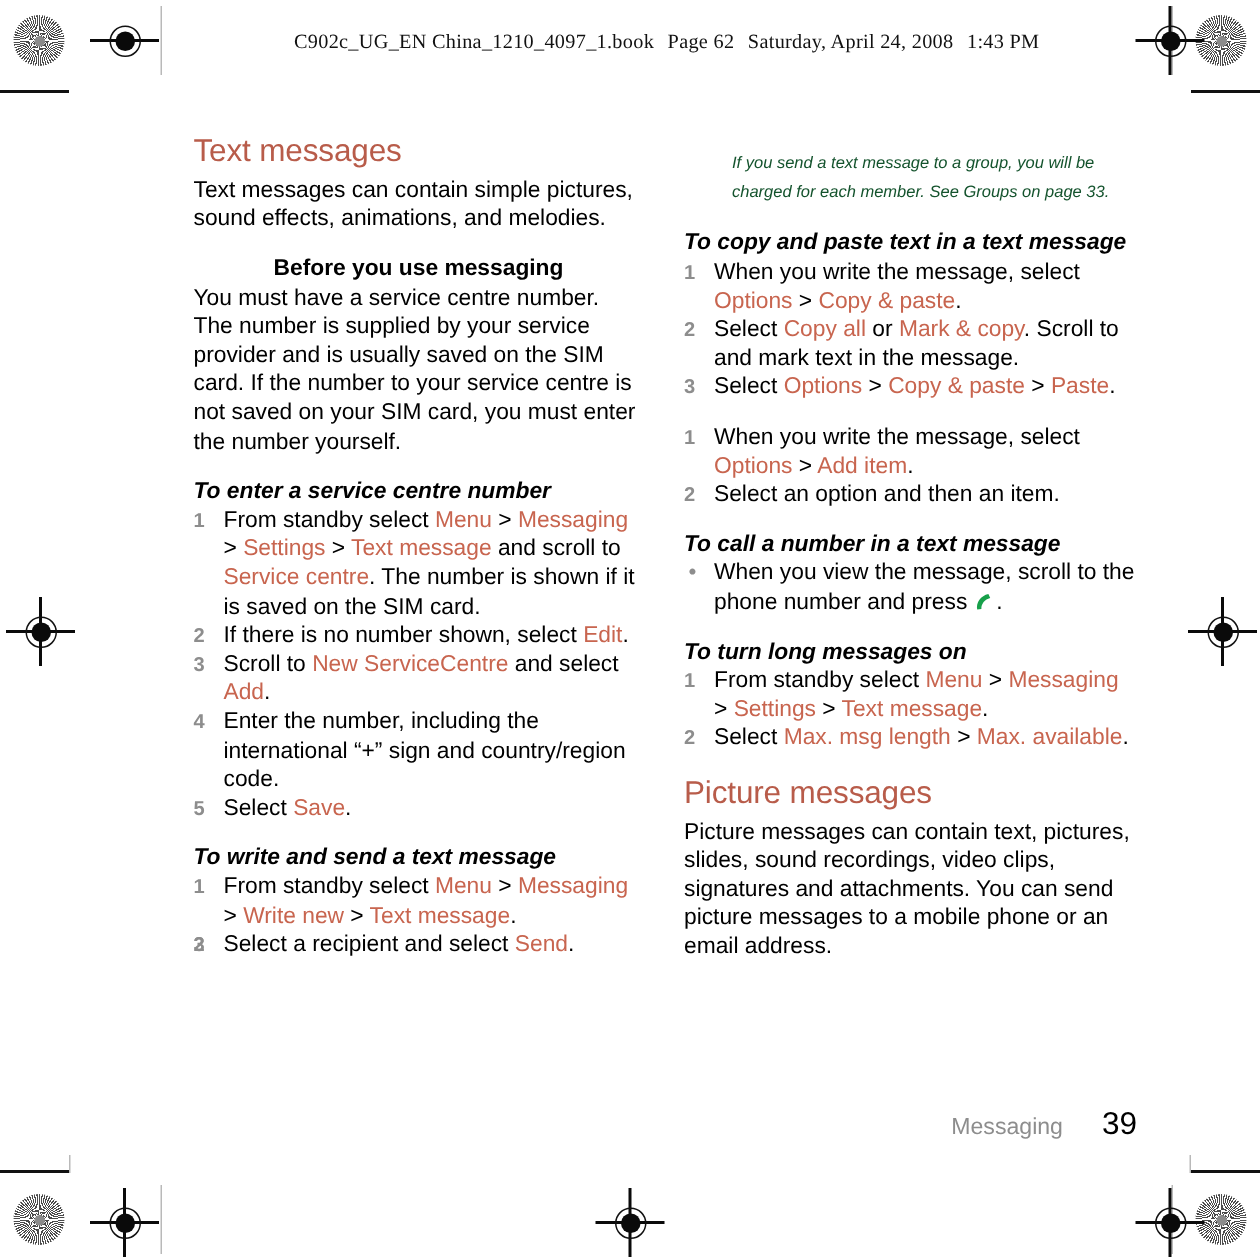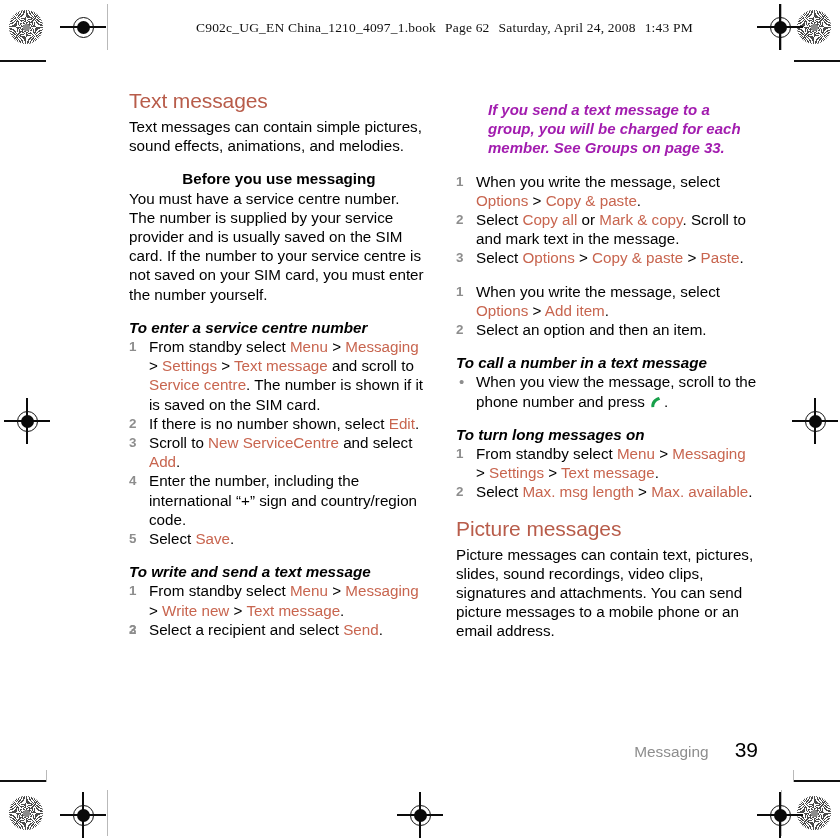--- a/index.html
+++ b/index.html
@@ -156,24 +156,24 @@
     font-size: 15px;
     color: #8d8d8d;
     line-height: 19.2px;
   }
 
   
   .note {
     position: relative;
     padding-left: 32px;
     font-style: italic;
-    font-weight: bold;
-    font-size: 15px;
-    line-height: 19.2px;
-    color: #a21caf;
+    font-weight: normal;
+    font-size: 11px;
+    line-height: 19.2px;
+    color: #14532d;
   }
   .note .excl {
     position: absolute;
     left: 2px;
     top: 0px;
     width: 14px;
     text-align: center;
   }
   .note .excl .bar {
     width: 7px; height: 12px;
@@ -306,20 +306,21 @@
 </div>
 
 <div class="col col-right">
   <div class="note">
     <span class="excl">
       <span class="bar"></span><span class="pt"></span>
     </span>
     <span>If you send a text message to a group, you will be charged for each member. See Groups on page 33.</span>
   </div>
   <div class="gap-lg"></div>
+  <h3 class="proc">To copy and paste text in a text message</h3>
   <ol class="steps">
       <li><span class="num">1</span><span><span>When you write the message, select </span><span class="ui">Options</span><span> &gt; </span><span class="ui">Copy &amp; paste</span><span>.</span></span></li>
       <li><span class="num">2</span><span><span>Select </span><span class="ui">Copy all</span><span> or </span><span class="ui">Mark &amp; copy</span><span>. Scroll to and mark text in the message.</span></span></li>
       <li><span class="num">3</span><span><span>Select </span><span class="ui">Options</span><span> &gt; </span><span class="ui">Copy &amp; paste</span><span> &gt; </span><span class="ui">Paste</span><span>.</span></span></li>
     </ol>
   <div class="gap-lg"></div>
   <ol class="steps">
       <li><span class="num">1</span><span><span>When you write the message, select </span><span class="ui">Options</span><span> &gt; </span><span class="ui">Add item</span><span>.</span></span></li>
       <li><span class="num">2</span><span><span>Select an option and then an item.</span></span></li>
     </ol>

